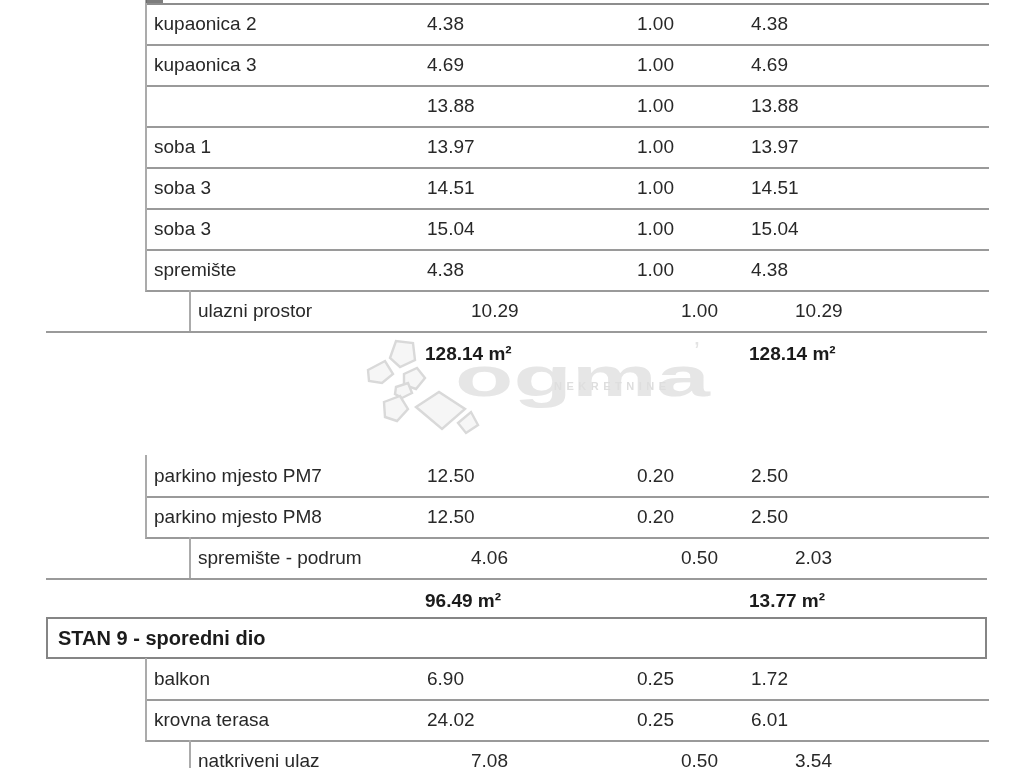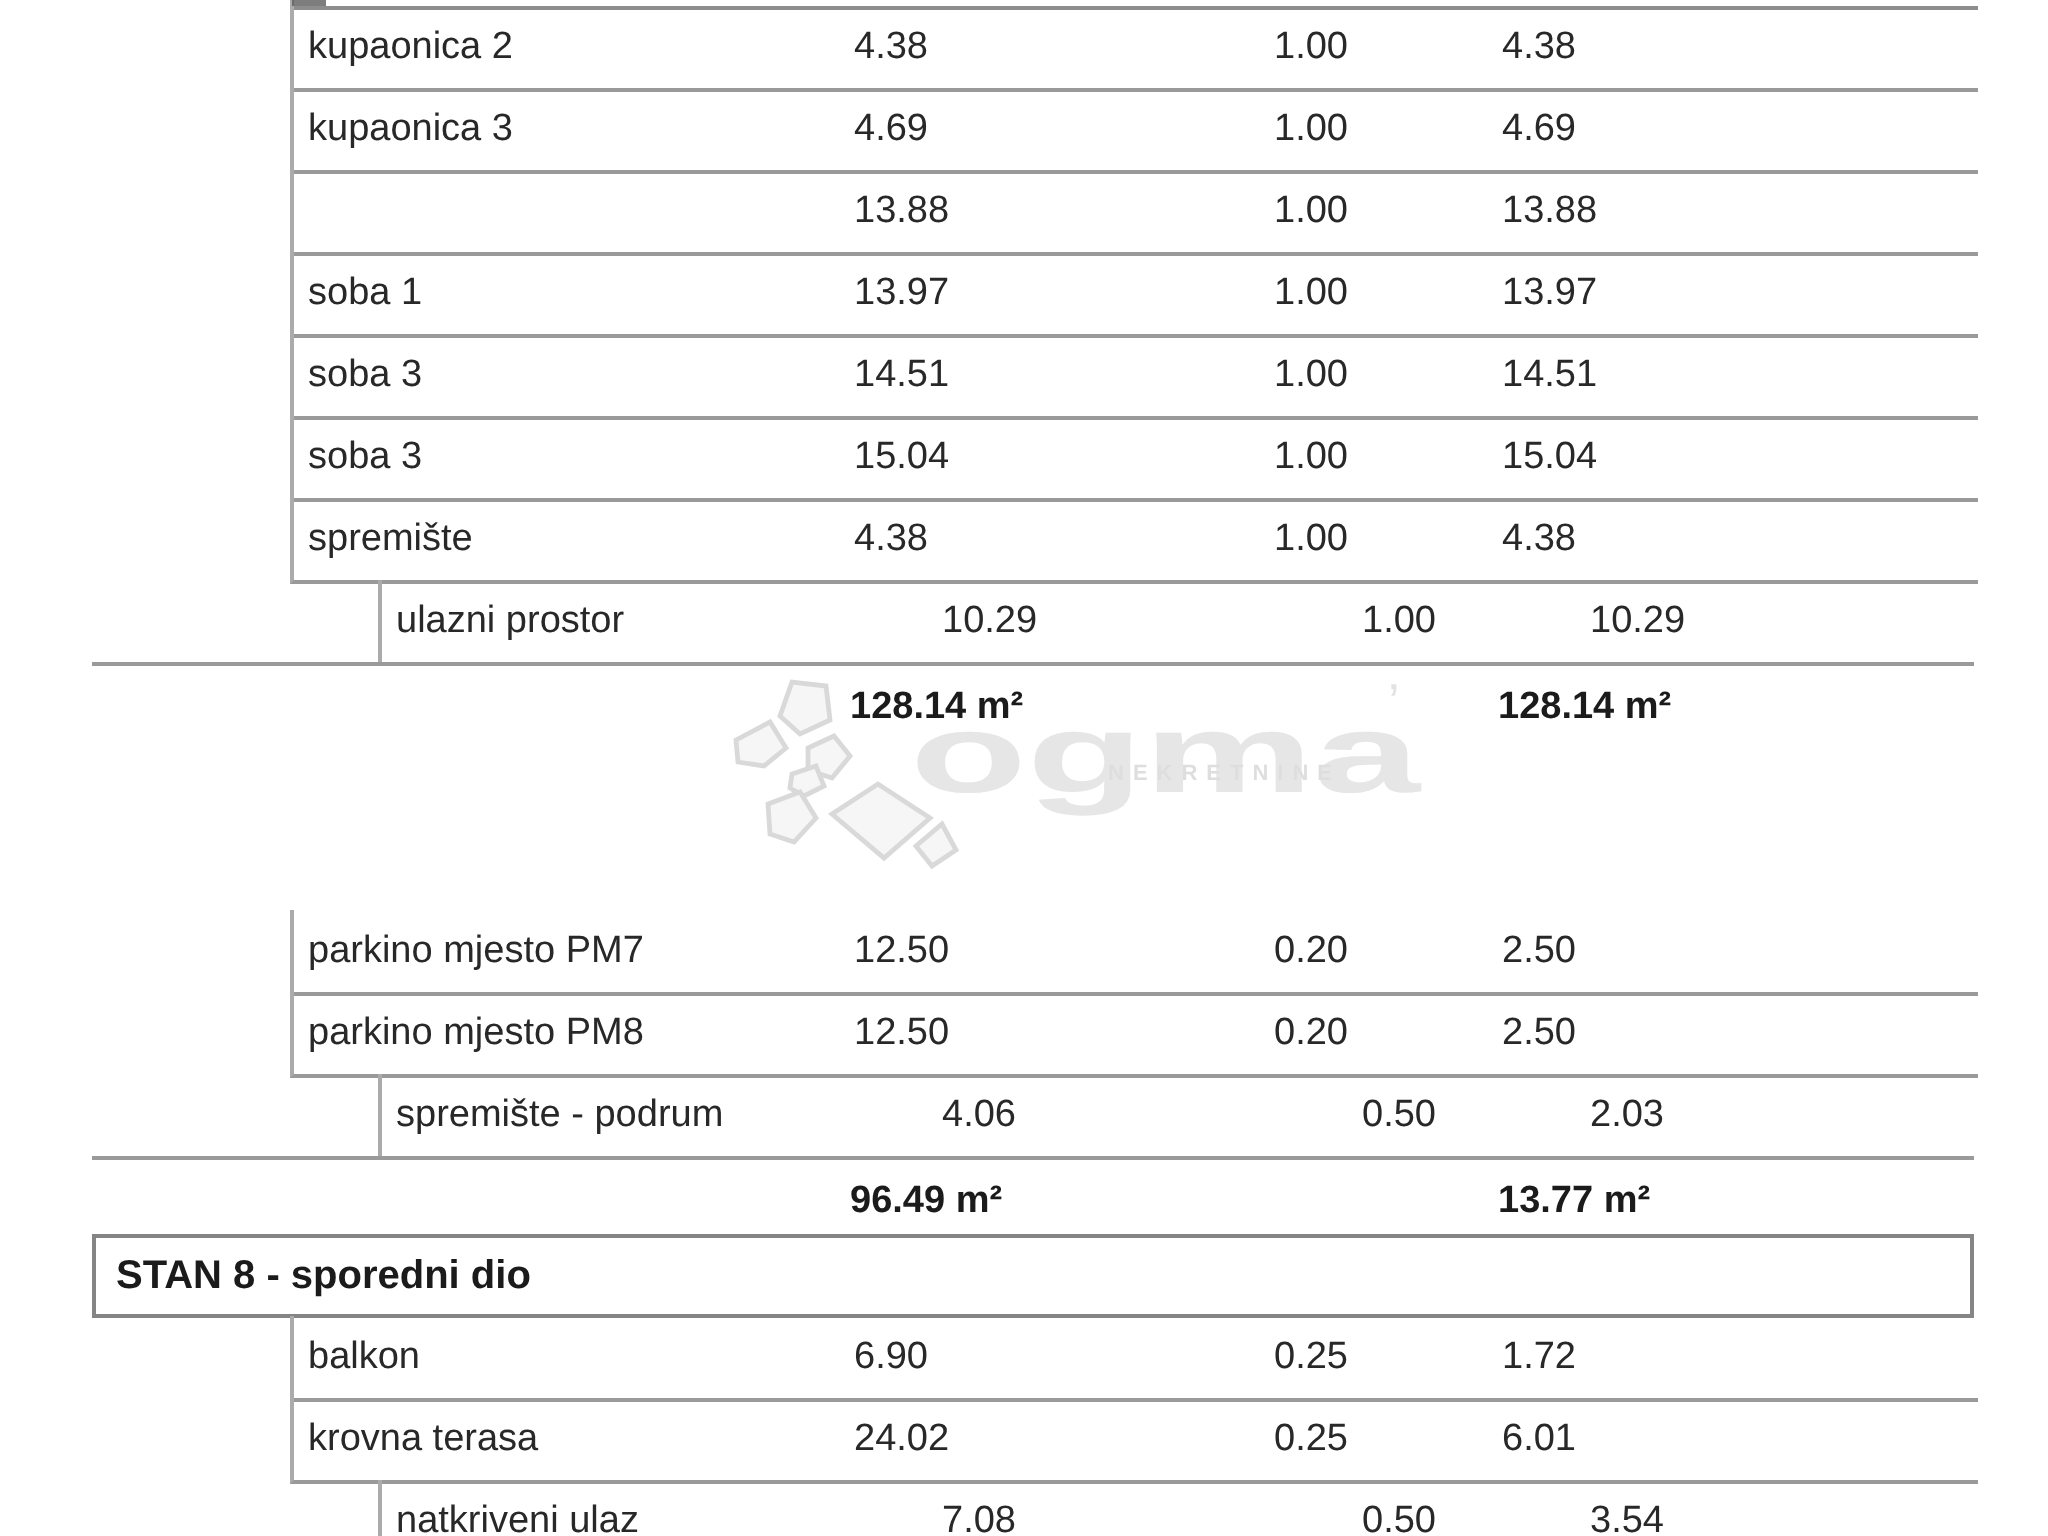--- a/index.html
+++ b/index.html
@@ -171,21 +171,21 @@
       <div class="cell factor">0.50</div>
       <div class="cell result">2.03</div>
     </div>
 
     <div class="total" style="top:578px; height:39px">
       <div class="cell area">96.49 m²</div>
       <div class="cell result">13.77 m²</div>
     </div>
 
     <div class="sec-header" style="top:617px">
-      <div class="label">STAN 8 - sporedni dio</div>
+      <div class="label">STAN 9 - sporedni dio</div>
     </div>
 
     <div class="row" style="top:658px">
       <div class="cell name">balkon</div>
       <div class="cell area">6.90</div>
       <div class="cell factor">0.25</div>
       <div class="cell result">1.72</div>
     </div>
     <div class="row" style="top:699px">
       <div class="cell name">krovna terasa</div>

